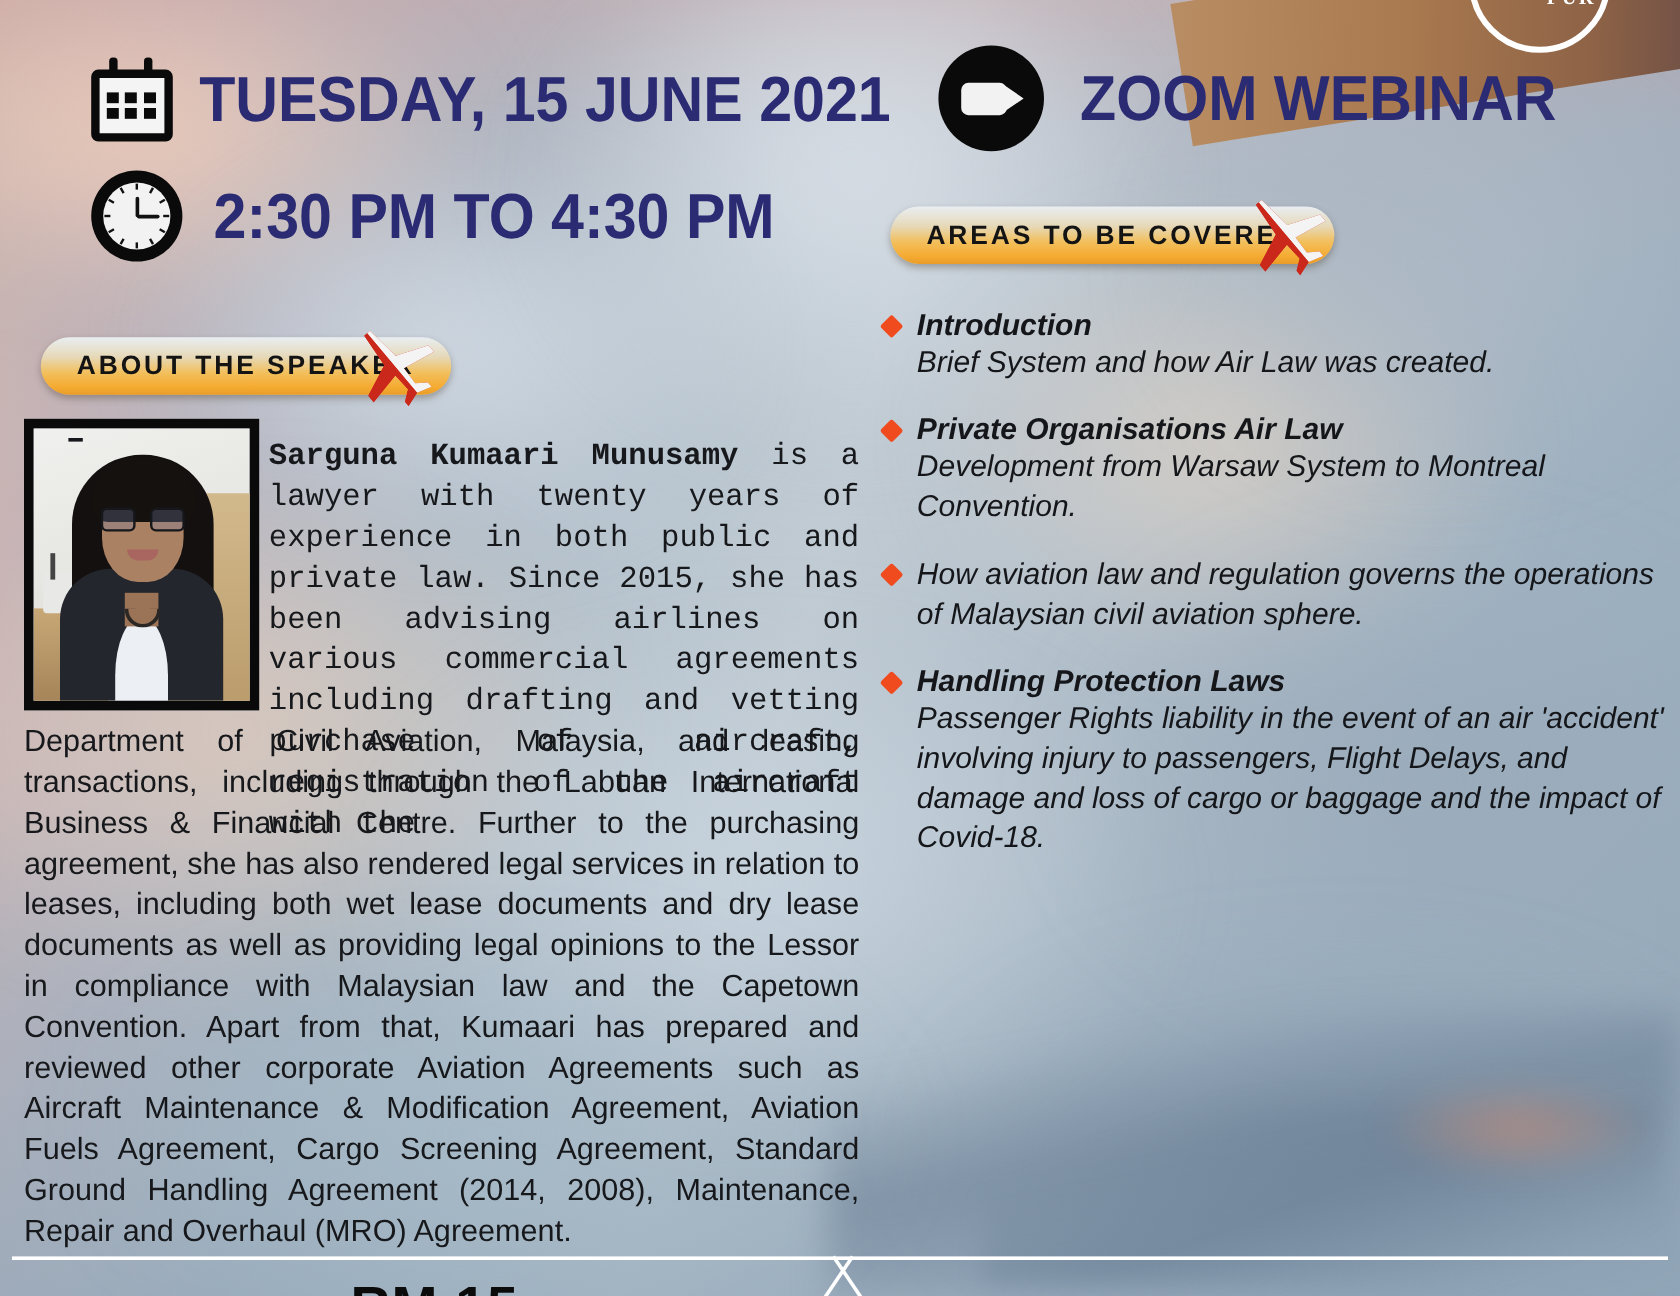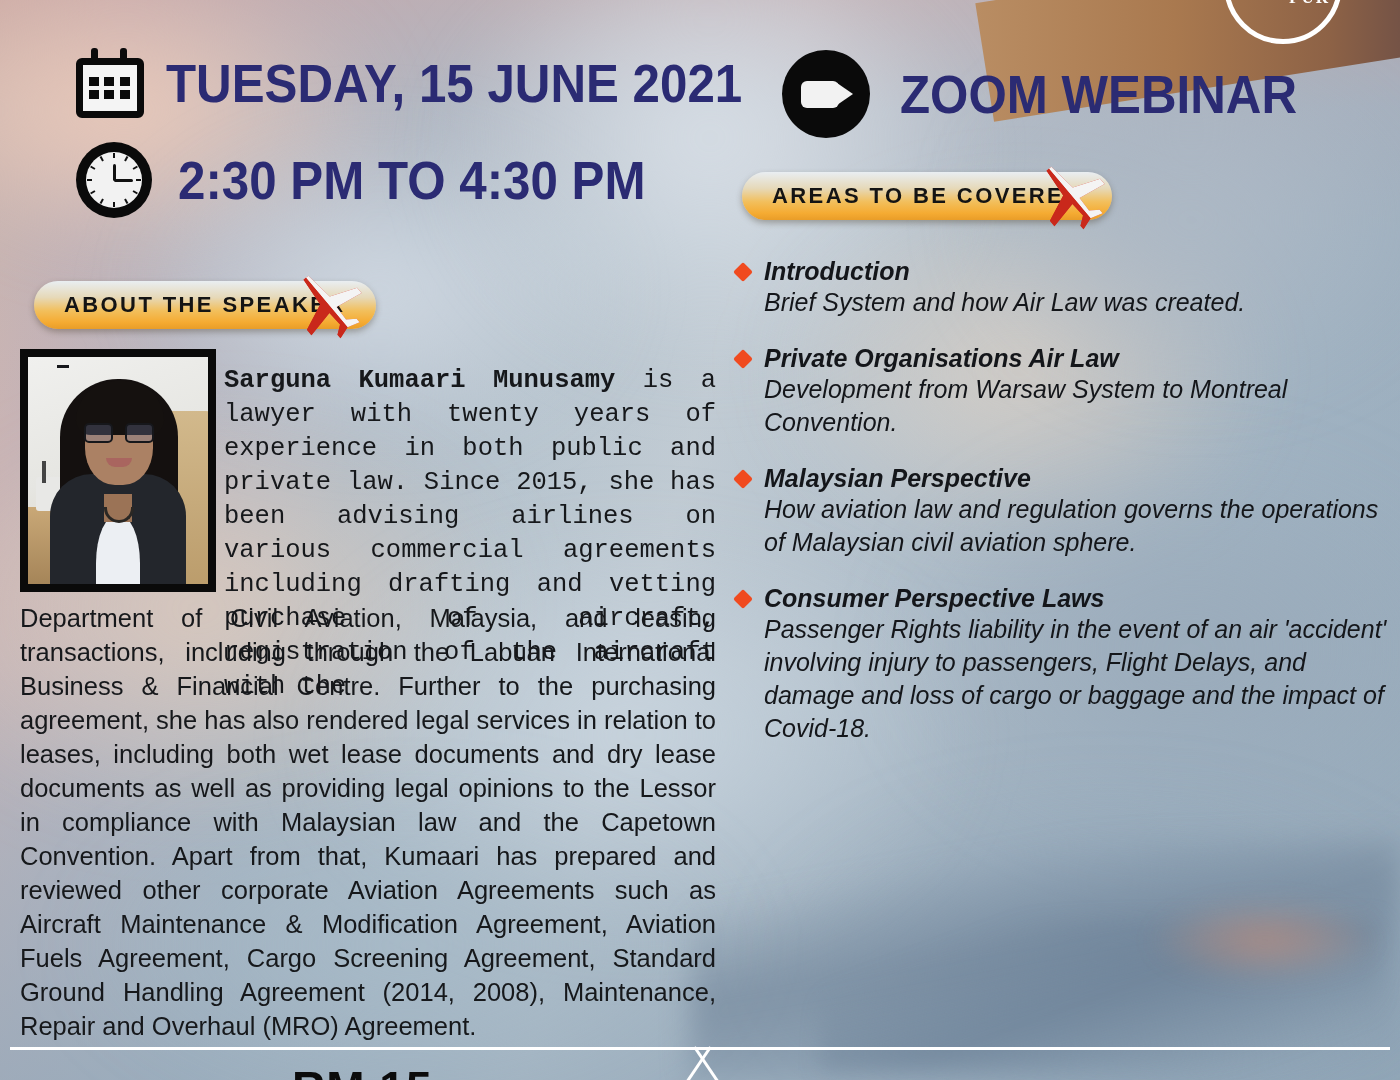--- a/index.html
+++ b/index.html
@@ -87,21 +87,21 @@
     color:#fff; font-size:17px; font-weight:700; letter-spacing:2px;
     font-family:"Liberation Serif", serif;
   }
 
   
   #page { position:absolute; inset:0; }
 
   
   .hdr-date { position:absolute; left:76px; top:48px; display:flex; align-items:center; gap:22px; }
   .hdr-time { position:absolute; left:76px; top:142px; display:flex; align-items:center; gap:26px; }
-  .hdr-zoom { position:absolute; left:782px; top:50px; display:flex; align-items:center; gap:30px; }
+  .hdr-zoom { position:absolute; left:782px; top:38px; display:flex; align-items:center; gap:30px; }
 
   .hdr-text {
     color:#2b2b73;
     font-family:"Liberation Sans Narrow","Liberation Sans", sans-serif;
     font-size:53px; font-weight:700; letter-spacing:0px;
     white-space:nowrap; transform:scaleX(0.93); transform-origin:left center;
   }
 
   
   .cal { width:68px; height:70px; position:relative; }
@@ -385,29 +385,28 @@
       <div class="area-body">
         <div class="area-title">Private Organisations Air Law</div>
         <div class="area-desc">Development from Warsaw System to Montreal Convention.</div>
       </div>
     </div>
 
 
     <div class="area-item">
       <div class="area-bullet"></div>
       <div class="area-body">
-        <div class="area-title">Malaysian Perspective</div>
         <div class="area-desc">How aviation law and regulation governs the operations of Malaysian civil aviation sphere.</div>
       </div>
     </div>
 
     <div class="area-item">
       <div class="area-bullet"></div>
       <div class="area-body">
-        <div class="area-title">Consumer Perspective Laws</div>
+        <div class="area-title">Handling Protection Laws</div>
         <div class="area-desc">Passenger Rights liability in the event of an air 'accident' involving injury to passengers, Flight Delays, and damage and loss of cargo or baggage and the impact of Covid-18.</div>
       </div>
     </div>
 
   </div>
 
   <div id="bottom-banner">
     <div class="bb-line bb-l"></div>
     <div class="bb-line bb-r"></div>
     <div class="bb-notch">

